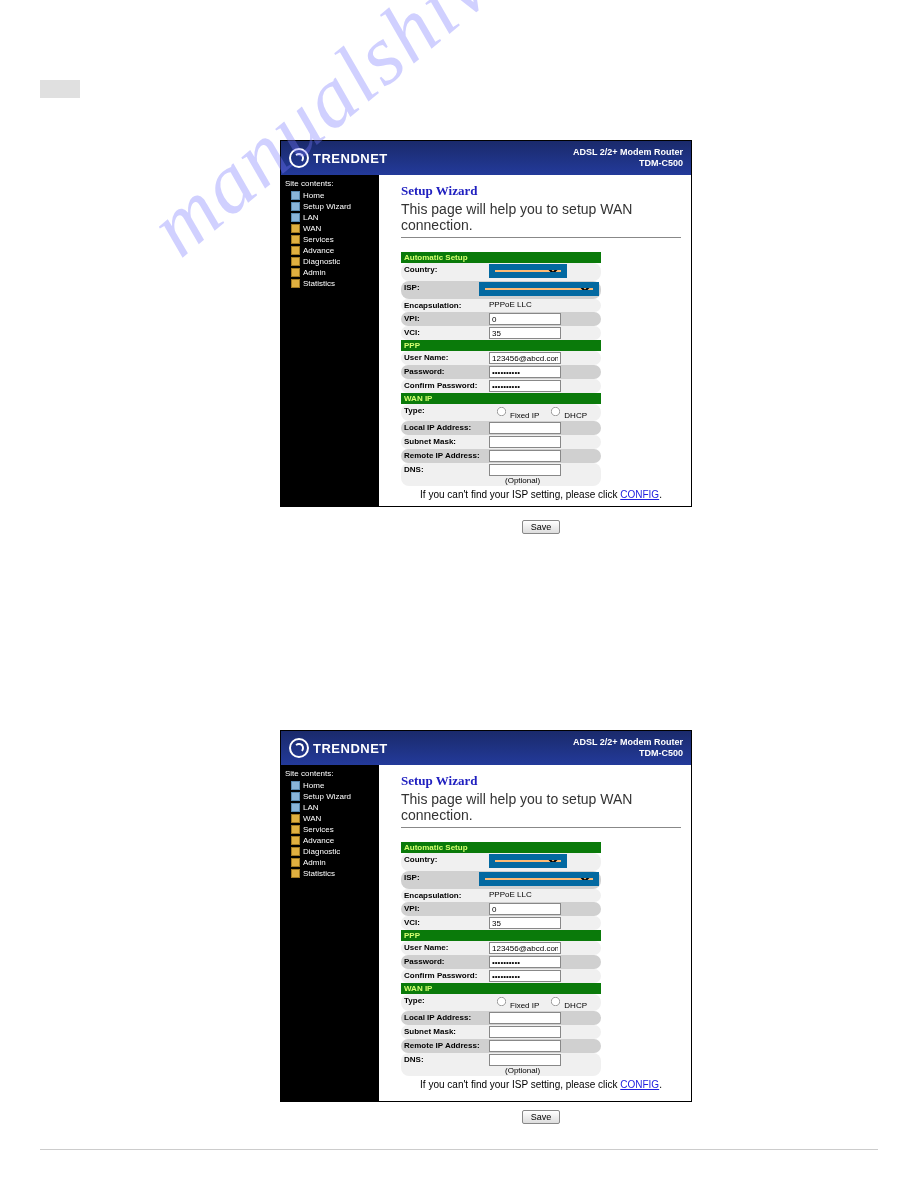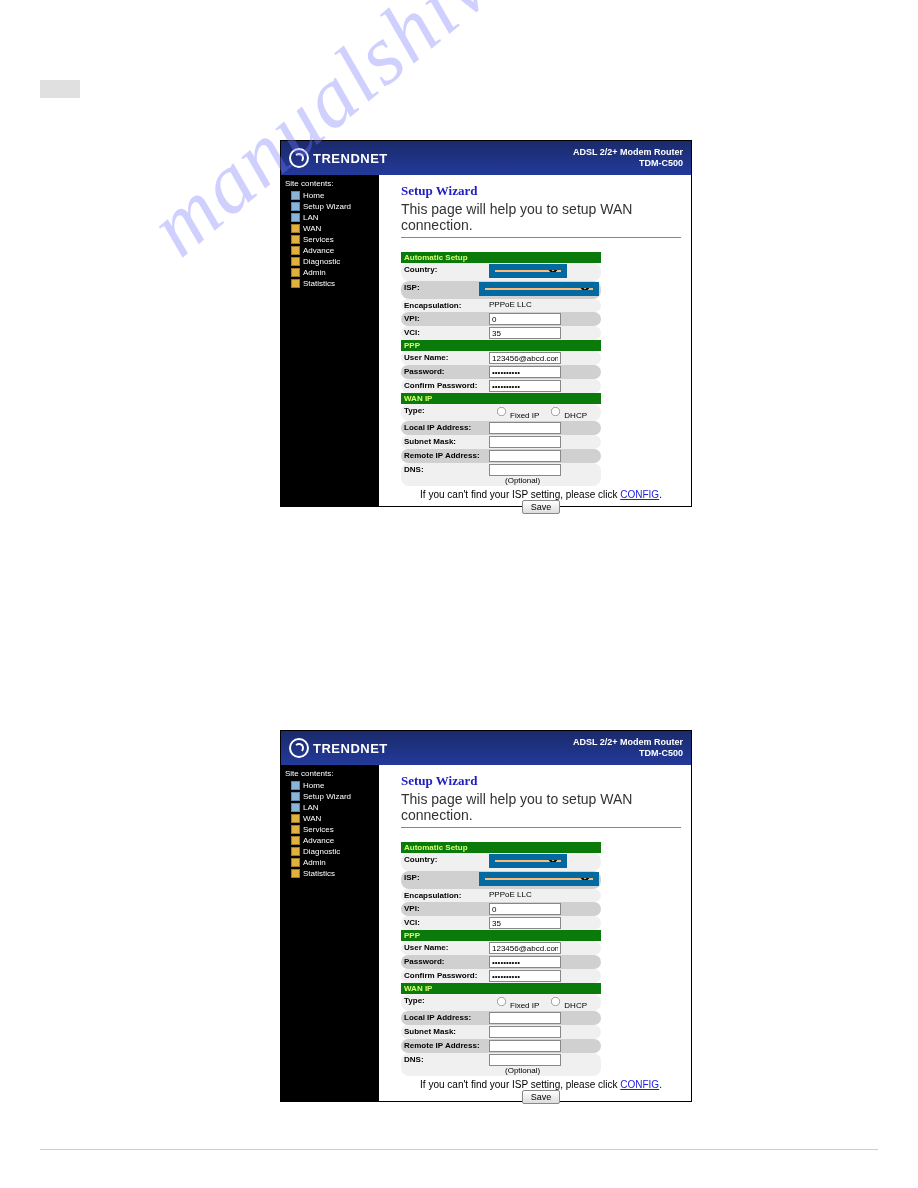--- a/index.html
+++ b/index.html
@@ -125,21 +125,21 @@
     background: #fdba74;
   }
   .value-cell select.wide { width: 120px; }
   .value-cell select.narrow { width: 78px; }
   .value-static { padding-left: 2px; }
   .radio-group label { font-size: 8px; margin-right: 4px; }
   .radio-group input { margin: 0 2px 0 6px; transform: scale(0.7); }
   .optional { font-size: 8px; color: #000; margin-left: 16px; }
   .bottom-note { text-align: center; font-size: 10px; margin-top: 3px; }
   .bottom-note a { color: #2020e0; text-decoration: underline; }
-  .save-btn-wrap { text-align: center; margin-top: 0; }
+  .save-btn-wrap { text-align: center; margin-top: 20px; }
   .save-btn {
     font-size: 9px;
     padding: 1px 8px;
     border: 1px solid #888;
     background: linear-gradient(#fff,#ddd);
     border-radius: 2px;
     cursor: pointer;
   }
   .bottom-hr {
     position: absolute;

